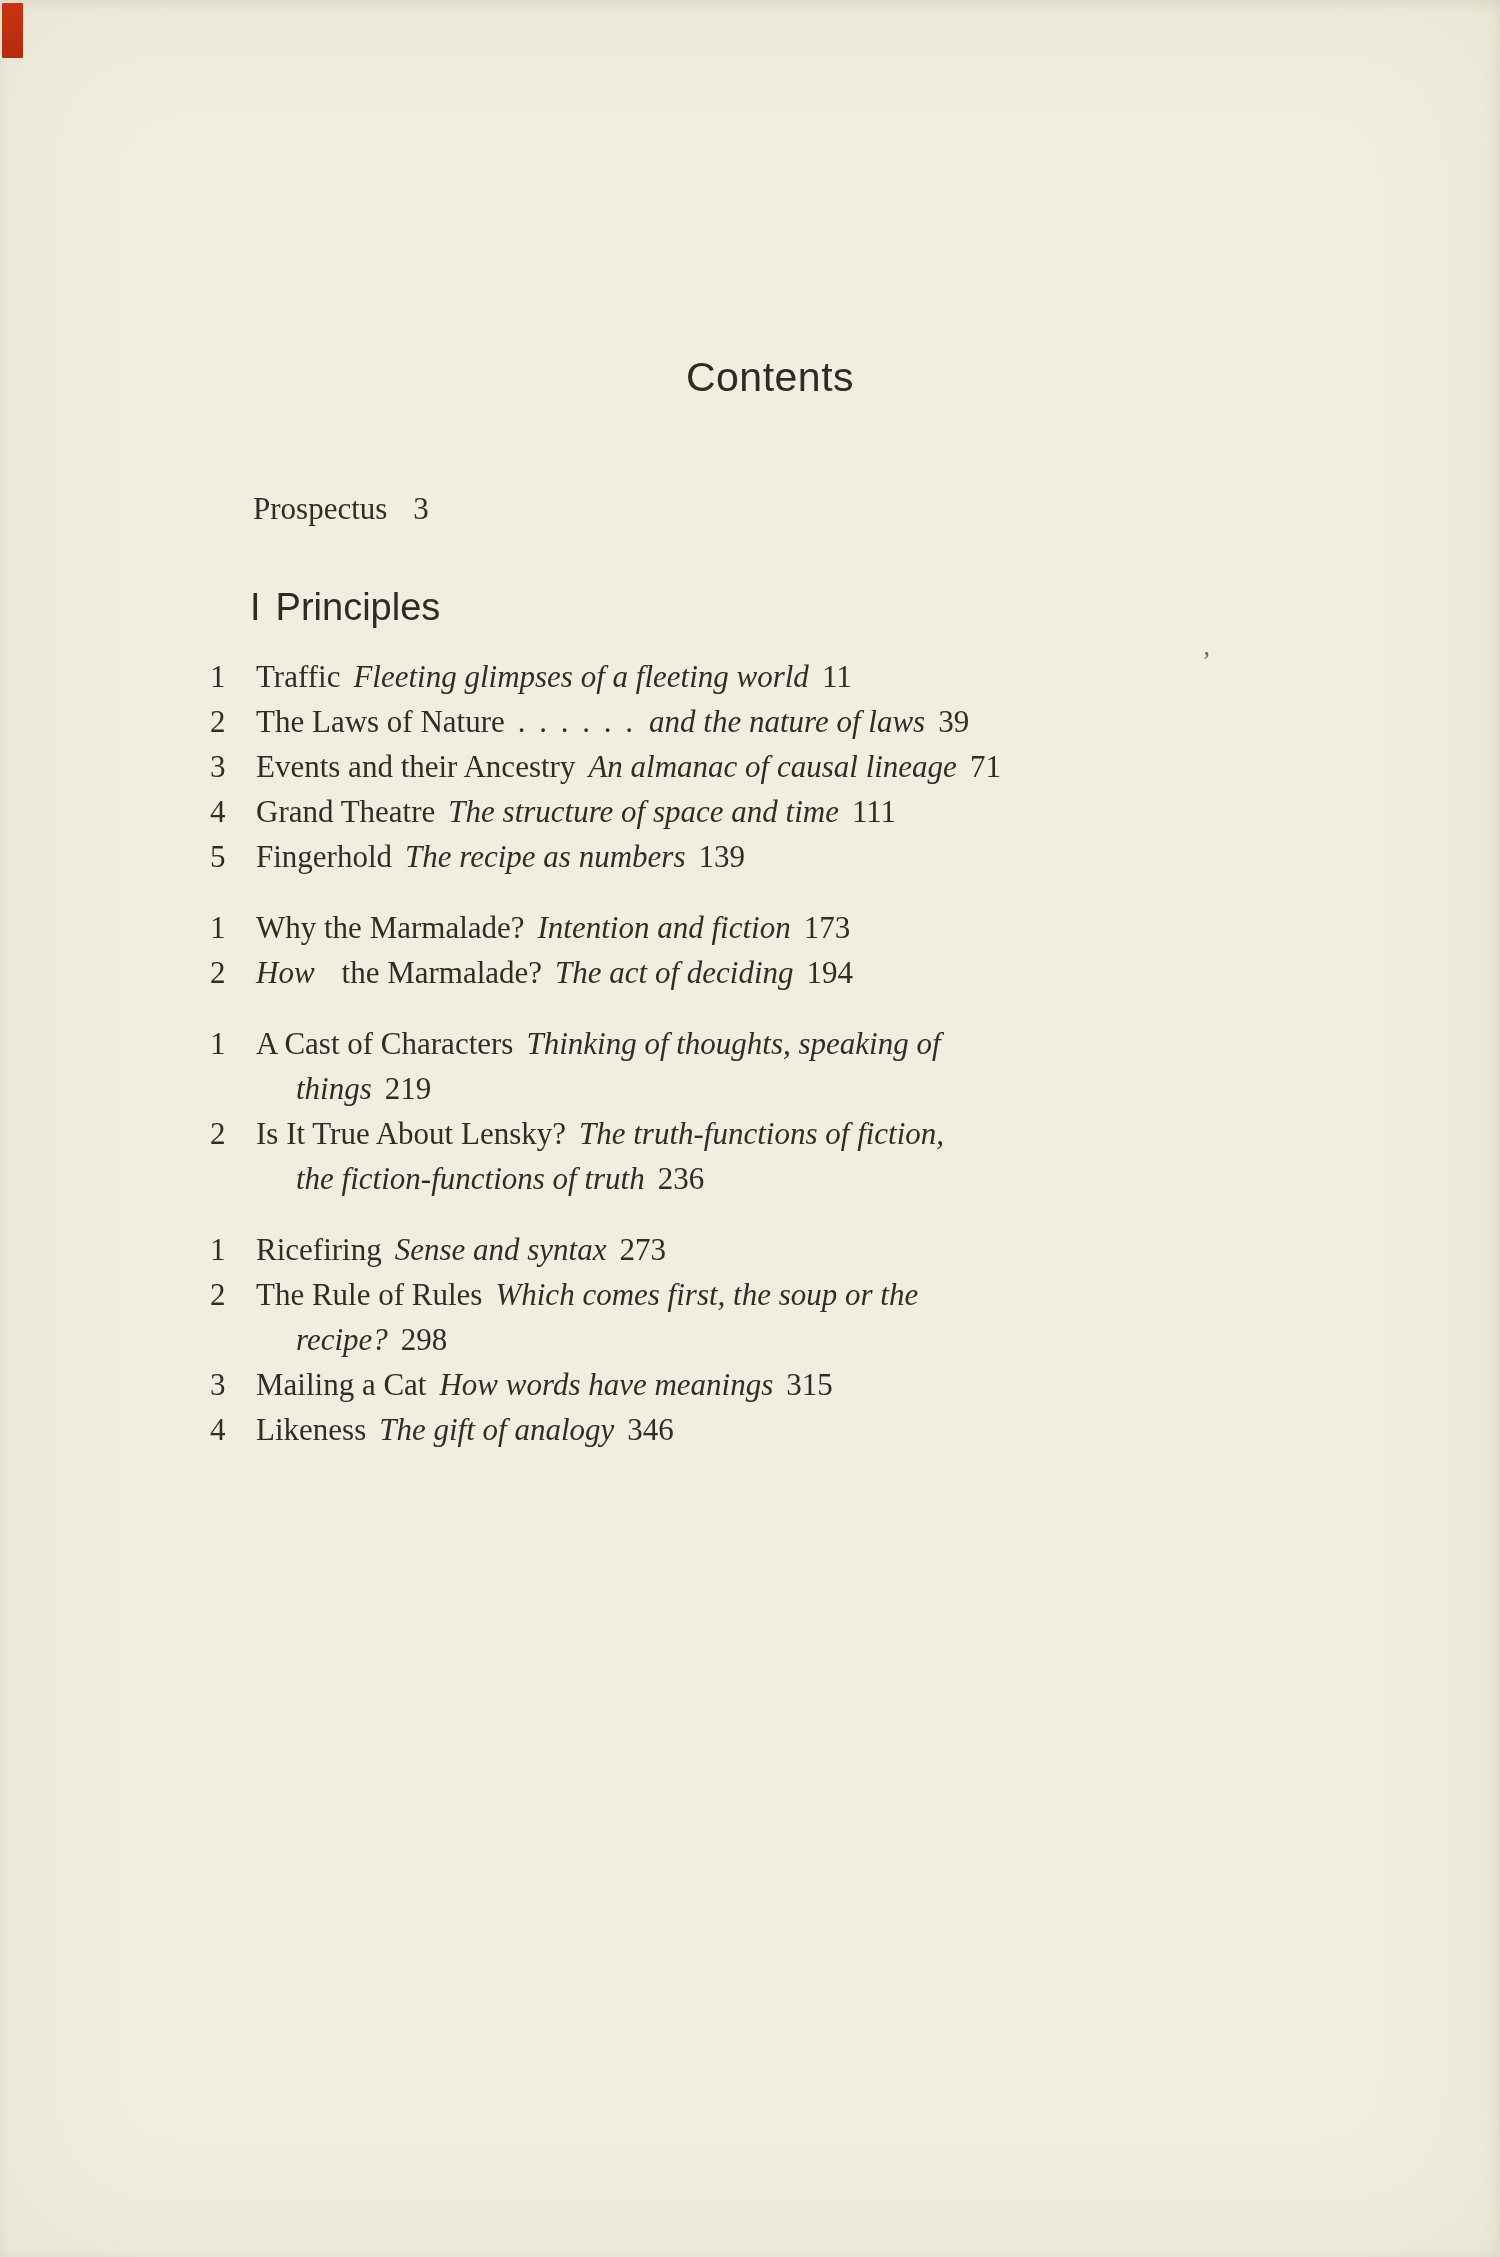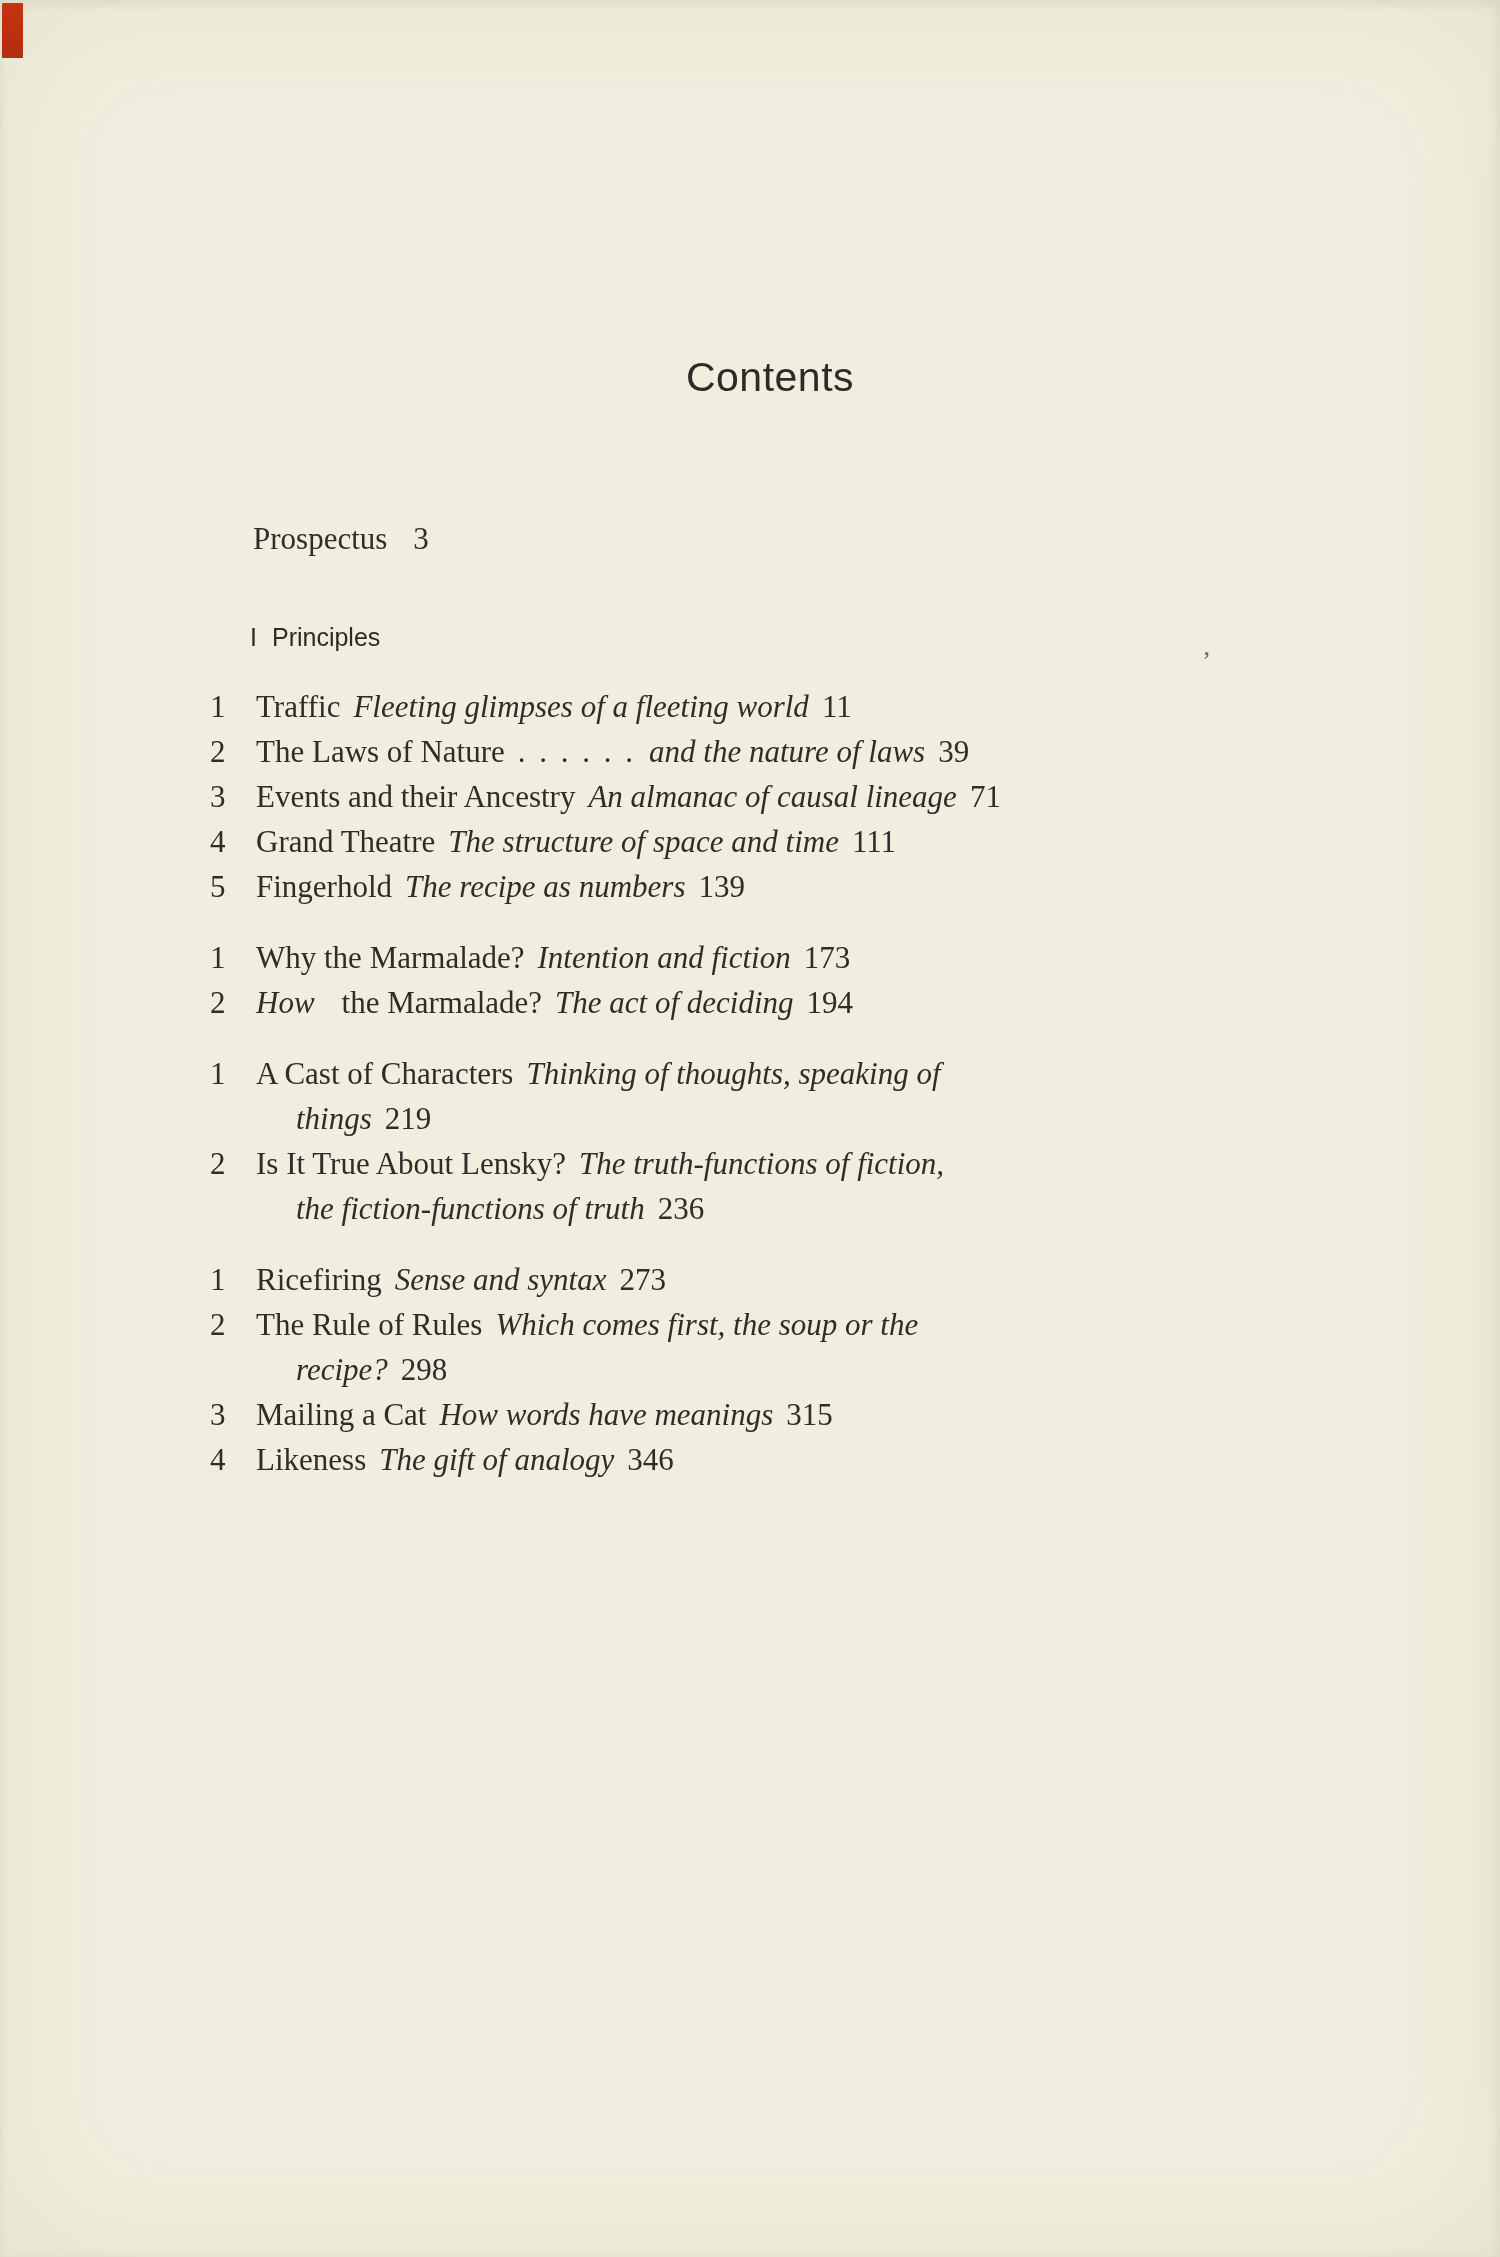--- a/index.html
+++ b/index.html
@@ -30,29 +30,29 @@
     font-size:27px;color:#6e6a5e;line-height:1;
   }
   .title{
     text-align:center;
     font-family:"Liberation Sans","DejaVu Sans",sans-serif;
     font-size:41px;line-height:50px;letter-spacing:.5px;
     color:#2c2b26;
     transform:translateX(20px);
   }
   .prospectus{
-    margin-top:114px;
+    margin-top:84px;
     padding-left:253px;
     font-size:31px;line-height:46px;
   }
   .sec-head{
     margin-top:54px;
     padding-left:250px;
     font-family:"Liberation Sans","DejaVu Sans",sans-serif;
-    font-size:25px;line-height:42px;
+    font-size:38px;line-height:42px;
     color:#2c2b26;
   }
   .section:first-of-type .sec-head{margin-top:46px;}
   .sec-numeral{margin-right:15px;}
   .sec-items{
     margin-top:26px;
     padding-left:210px;
     padding-right:240px;
   }
   .item{display:flex;font-size:31px;line-height:45px;}

